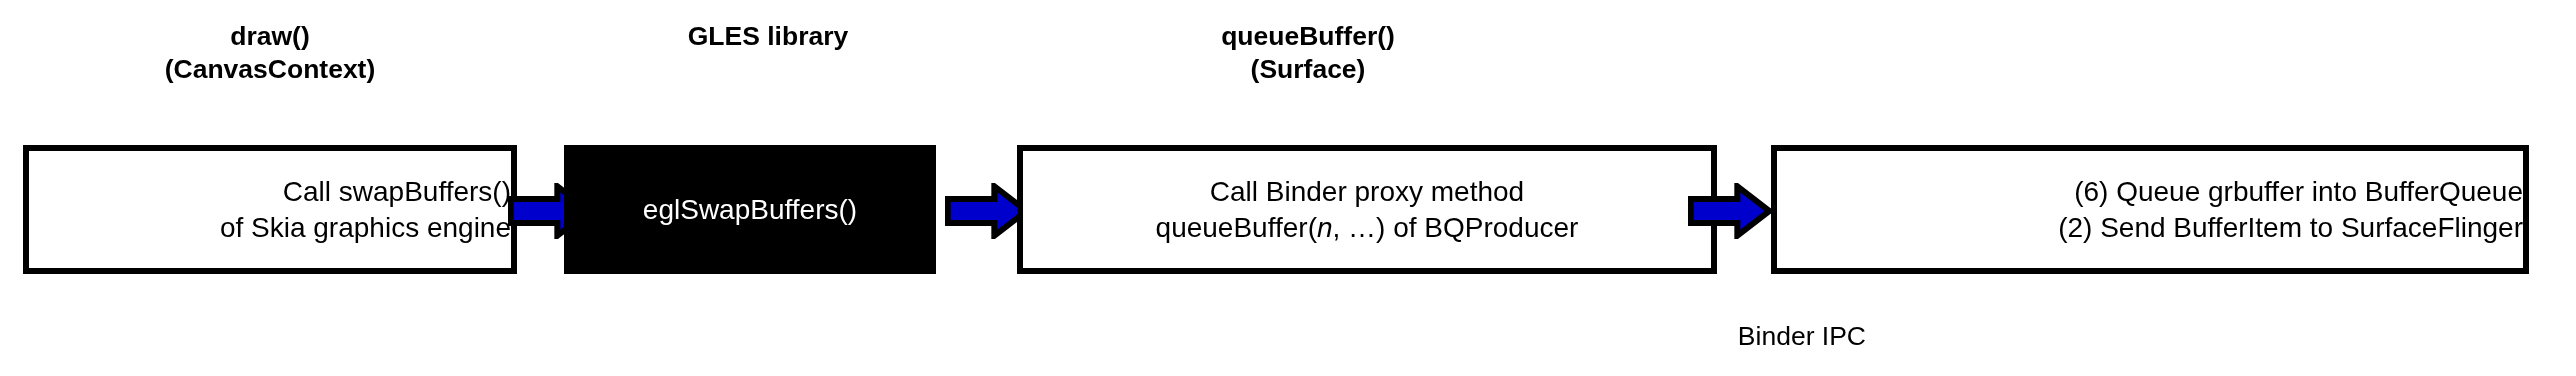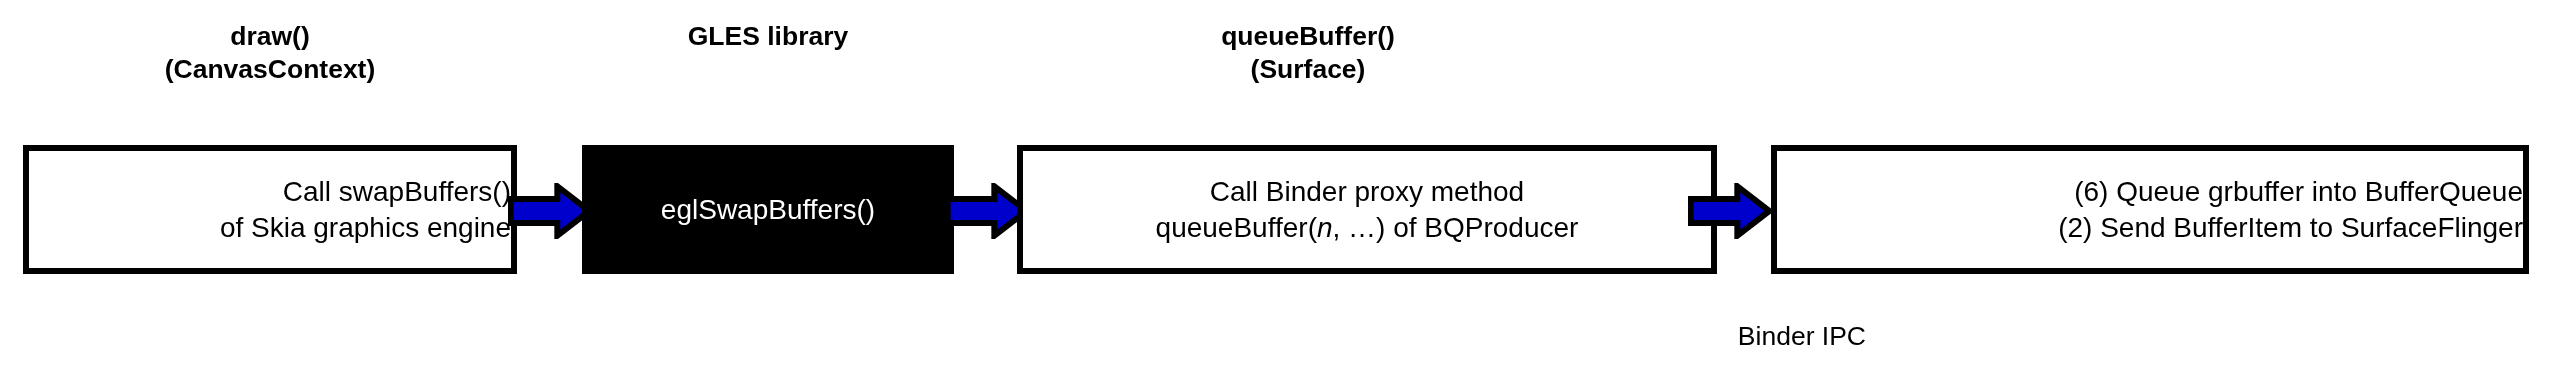--- a/index.html
+++ b/index.html
@@ -111,21 +111,21 @@
     <svg viewBox="0 0 126 84" preserveAspectRatio="none">
       <polygon points="4,24 74,24 74,5 122,42 74,79 74,60 4,60" fill="#0000CC" stroke="#000000" stroke-width="9" stroke-linejoin="miter"></polygon>
     </svg>
   </div>
 
   <div class="stage" style="left:582px; width:372px;">
     <div class="stage-title">
       <span class="ln">GLES library</span>
     </div>
   </div>
-  <div class="box black" style="left:582px; width:372px;">
+  <div class="box black" style="left:564px; width:372px;">
     <div class="box-text">
       <span class="ln">eglSwapBuffers()</span>
     </div>
   </div>
 
   <div class="arrow" style="left:945px; width:84px;">
     <svg viewBox="0 0 126 84" preserveAspectRatio="none">
       <polygon points="4,24 74,24 74,5 122,42 74,79 74,60 4,60" fill="#0000CC" stroke="#000000" stroke-width="9" stroke-linejoin="miter"></polygon>
     </svg>
   </div>

